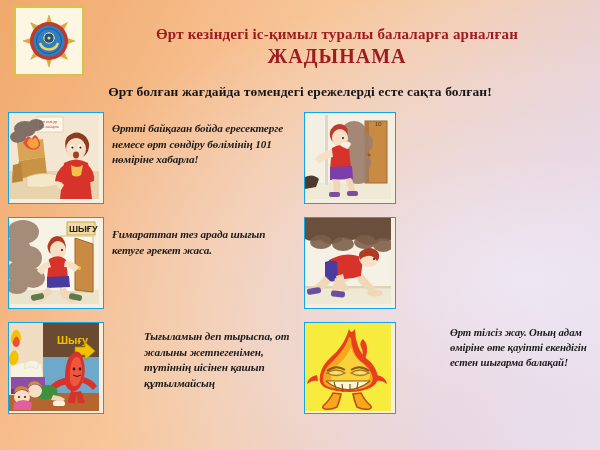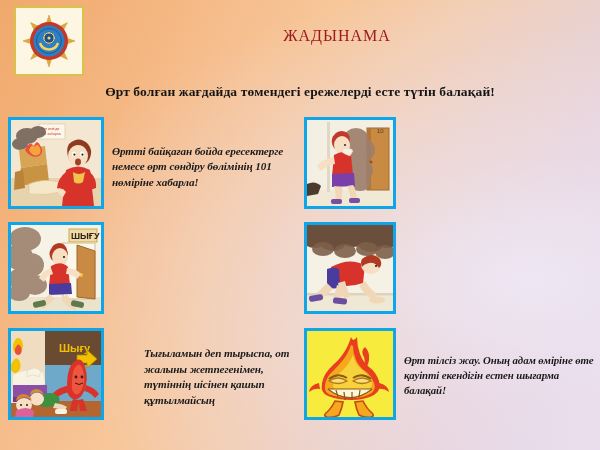--- a/index.html
+++ b/index.html
@@ -31,53 +31,53 @@
   }
   .emblem-inner{ position:relative; width:56px; height:56px; }
   .title-wrap{
     position:absolute; left:98px; top:24px; width:478px; text-align:center;
   }
   .title-line1{
     color:#9e1b20; font-weight:bold; font-size:15px; letter-spacing:.2px;
     line-height:20px; white-space:nowrap;
   }
   .title-line2{
-    color:#9e1b20; font-weight:normal; font-size:16px; letter-spacing:1px;
+    color:#9e1b20; font-weight:bold; font-size:20px; letter-spacing:1px;
     line-height:22px; margin-top:1px;
   }
   .subtitle{
     position:absolute; left:0; top:84px; width:600px; text-align:center;
     color:#151515; font-weight:bold; font-size:13.5px; letter-spacing:.1px;
   }
   
   .grid{
     position:absolute; left:0; top:110px; width:600px; height:322px;
     display:grid;
     grid-template-columns:1fr 1fr;
     grid-template-rows:105px 105px 107px;
   }
-  .cell{ display:flex; align-items:center; padding:2px 4px 2px 8px; }
+  .cell{ display:flex; align-items:flex-start; padding:2px 4px 2px 8px; }
   .cell.right{ padding-left:4px; }
   .pic{
     flex:0 0 auto; width:96px; height:92px;
-    border:3px solid #0ea5e9;
+    border:1px solid #0ea5e9;
     background:#f5efe2;
     position:relative; overflow:hidden;
   }
   .cell.right .pic{ width:92px; }
   .rule-text{
     flex:1 1 auto; padding-left:8px; padding-top:6px;
     color:#1a1a1a; font-style:italic; font-weight:bold;
     font-size:11.2px; line-height:15.5px; letter-spacing:-.1px;
   }
   .cell.right .rule-text{ font-size:10.8px; line-height:15px; padding-top:3px; }
   .r1 .rule-text{ padding-top:9px; }
   .r3 .rule-text{ padding-top:10px; }
   .r5 .rule-text{ padding-top:7px;padding-left:40px; }
-  .r6 .rule-text{ padding-top:12px; }
+  .r6 .rule-text{ padding-top:12px;margin-left:46px; }
   svg{ display:block; }
 </style>
 </head>
 <body>
 
 <div class="header">
 
   <div class="emblem">
     <div class="emblem-inner">
       <svg width="56" height="56" viewBox="0 0 56 56" aria-hidden="true">
@@ -98,24 +98,25 @@
             <line x1="-6" y1="-3" x2="-4" y2="-3"></line>
             <line x1="6" y1="-3" x2="4" y2="-3"></line>
           </g>
           <circle cy="-3" r="1.6" fill="#f4d35e"></circle>
         </g>
       </svg>
     </div>
   </div>
 
   <div class="title-wrap">
+    <div class="title-line1">Өрт кезіндегі іс-қимыл туралы балаларға арналған</div>
     <div class="title-line2">ЖАДЫНАМА</div>
   </div>
 
-  <div class="subtitle">Өрт болған жағдайда төмендегі ережелерді есте түтін балақай!</div>
+  <div class="subtitle">Өрт болған жағдайда төмендегі ережелерді есте сақта болған!</div>
 </div>
 
 <div class="grid">
 
   <div class="cell r1">
     <div class="pic">
       <svg width="90" height="86" viewBox="0 0 90 86">
         <rect width="90" height="86" fill="#f3e7d2"></rect>
         <rect x="0" y="58" width="90" height="28" fill="#e7d3ae"></rect>
 
@@ -246,20 +247,21 @@
           <path d="M56 43 q9 0 14 6 l-4 5 q-5-5-11-5z" fill="#f7dfc4"></path>
           <path d="M40 43 q-9 3-12 10 l5 4 q3-7 9-8z" fill="#f7dfc4"></path>
 
           <path d="M39 69 q-7 6-12 10 l5 5 q8-6 12-10z" fill="#f0d7b8"></path>
           <path d="M56 69 q4 8 10 11 l-1 6 q-10-4-15-12z" fill="#f0d7b8"></path>
           <rect x="22" y="76" width="13" height="6" rx="2.5" fill="#5e7a4a" transform="rotate(-12 28 79)"></rect>
           <rect x="60" y="76" width="13" height="6" rx="2.5" fill="#5e7a4a" transform="rotate(12 66 79)"></rect>
         </g>
       </svg>
     </div>
+    <div class="rule-text">Ғимараттан тез арада шығып кетуге әрекет жаса.</div>
   </div>
 
   <div class="cell right r4">
     <div class="pic">
       <svg width="86" height="86" viewBox="0 0 86 86">
         <rect width="86" height="86" fill="#f6f2e6"></rect>
         <rect x="0" y="18" width="86" height="52" fill="#f5f1e4"></rect>
         <rect x="0" y="70" width="86" height="16" fill="#efe8d4"></rect>
 
         <g fill="#6a4f3c">

